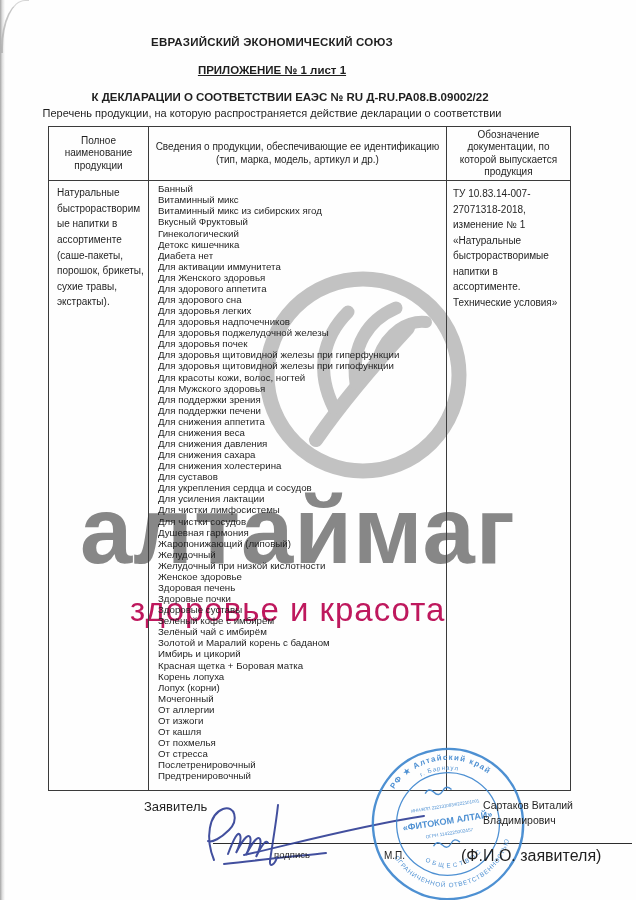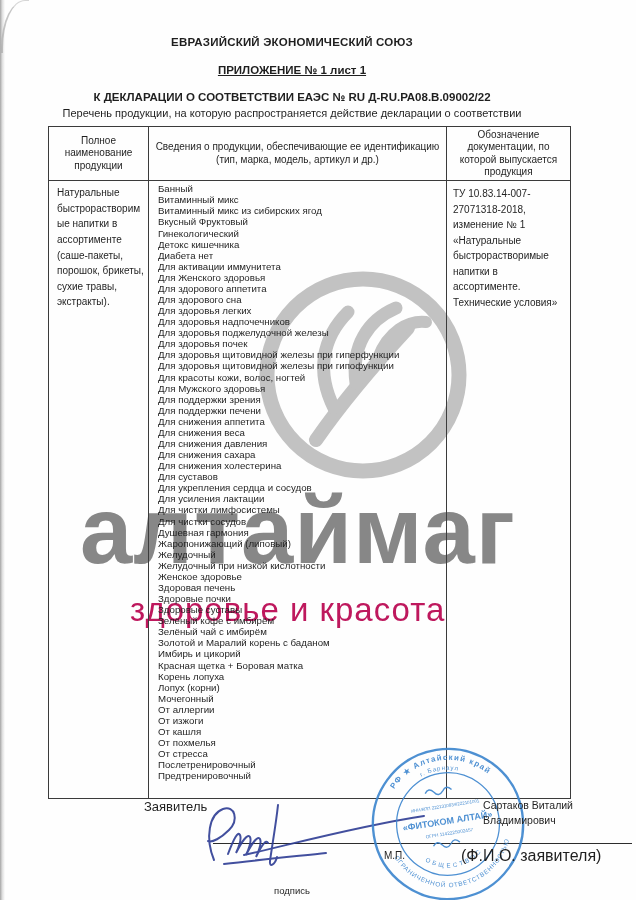--- a/index.html
+++ b/index.html
@@ -10,40 +10,40 @@
              background:linear-gradient(to right,#8f8f8f,#d6d6d6 45%,rgba(255,255,255,0));opacity:.8;}
   .corner-curl{position:absolute;left:1px;top:0;width:26px;height:52px;z-index:4;opacity:.65;
                border-left:2px solid #a8a8a8;border-top:1px solid #c2c2c2;border-top-left-radius:24px 48px;}
   
   .wm-logo{position:absolute;left:256px;top:268px;width:214px;height:214px;z-index:0;}
   .wm-brand{position:absolute;left:80px;top:483px;z-index:0;font-size:94px;line-height:96px;
             font-weight:bold;color:#737373;opacity:.85;letter-spacing:1px;white-space:nowrap;}
   .wm-tagline{position:absolute;left:130px;top:593px;z-index:0;font-size:33px;line-height:34px;
               color:#be185d;letter-spacing:1px;white-space:nowrap;}
   
-  .hdr{position:absolute;left:0;width:544px;text-align:center;z-index:1;margin-left:20px;}
+  .hdr{position:absolute;left:0;width:544px;text-align:center;z-index:1;}
   .hdr.org{top:36px;font-size:11.5px;font-weight:bold;letter-spacing:.2px;}
   .hdr.appendix{top:64px;font-size:11.5px;font-weight:bold;text-decoration:underline;}
-  .hdr.decl{top:91px;font-size:11.5px;font-weight:bold;}
+  .hdr.decl{top:91px;font-size:11.5px;font-weight:bold;padding-left:18px;}
   .hdr.sub{top:107px;font-size:11px;}
   
   table.products{position:absolute;left:48px;top:126px;width:522px;z-index:1;
                  border-collapse:collapse;table-layout:fixed;background:transparent;}
   table.products th,table.products td{border:1px solid #3b3b3b;font-weight:normal;background:transparent;}
   table.products th{font-size:10px;line-height:12.3px;text-align:center;vertical-align:middle;padding:2px 3px;height:46px;}
   table.products td{vertical-align:top;height:604px;}
   td.col-name{font-size:10px;line-height:15.6px;padding:4px 4px 0 8px;overflow-wrap:anywhere;}
   td.col-items{padding:2px 4px 0 9px;}
   .items div{font-size:9.7px;line-height:11.08px;white-space:nowrap;}
-  td.col-doc{font-size:10px;line-height:15.55px;padding:5px 6px 8px 6px;overflow-wrap:anywhere;}
+  td.col-doc{font-size:10px;line-height:15.55px;padding:5px 6px 0 6px;overflow-wrap:anywhere;}
   
   .applicant{position:absolute;left:130px;top:799px;font-size:13px;z-index:1;margin-left:14px;}
   .fio-name{position:absolute;left:483px;top:798px;width:148px;font-size:10.5px;line-height:15px;z-index:3;}
   .sig-line{position:absolute;left:213px;top:843px;width:419px;border-top:1.4px solid #2c2c2c;z-index:1;}
-  .lab-podpis{position:absolute;left:249px;top:885px;font-size:9.5px;z-index:3;padding-left:25px;}
+  .lab-podpis{position:absolute;left:249px;top:849px;font-size:9.5px;z-index:3;padding-left:25px;}
   .lab-mp{position:absolute;left:384px;top:850px;font-size:10px;z-index:3;}
   .lab-fio{position:absolute;left:461px;top:847px;font-size:16px;z-index:3;}
   .signature{position:absolute;left:198px;top:796px;width:232px;height:82px;z-index:2;}
   .stamp{position:absolute;left:369px;top:745px;width:158px;height:158px;z-index:2;opacity:.92;}
 </style>
 </head>
 <body>
 
 <div class="page">
 

